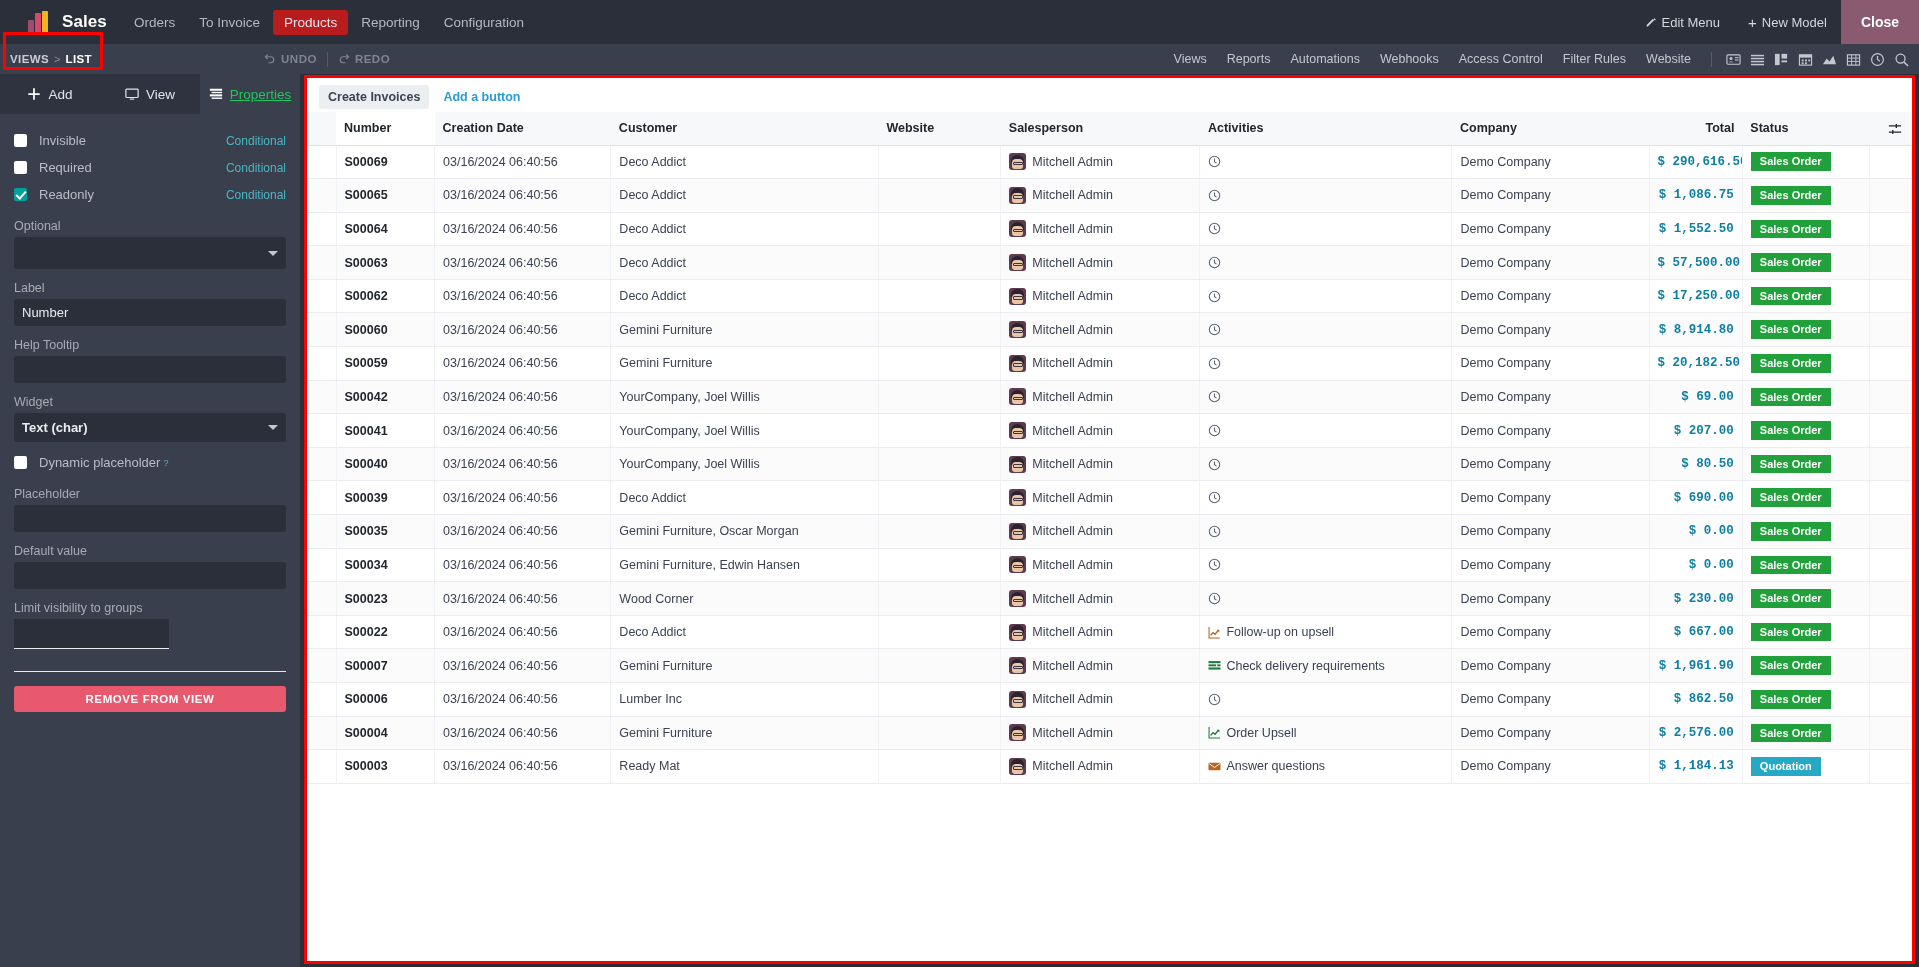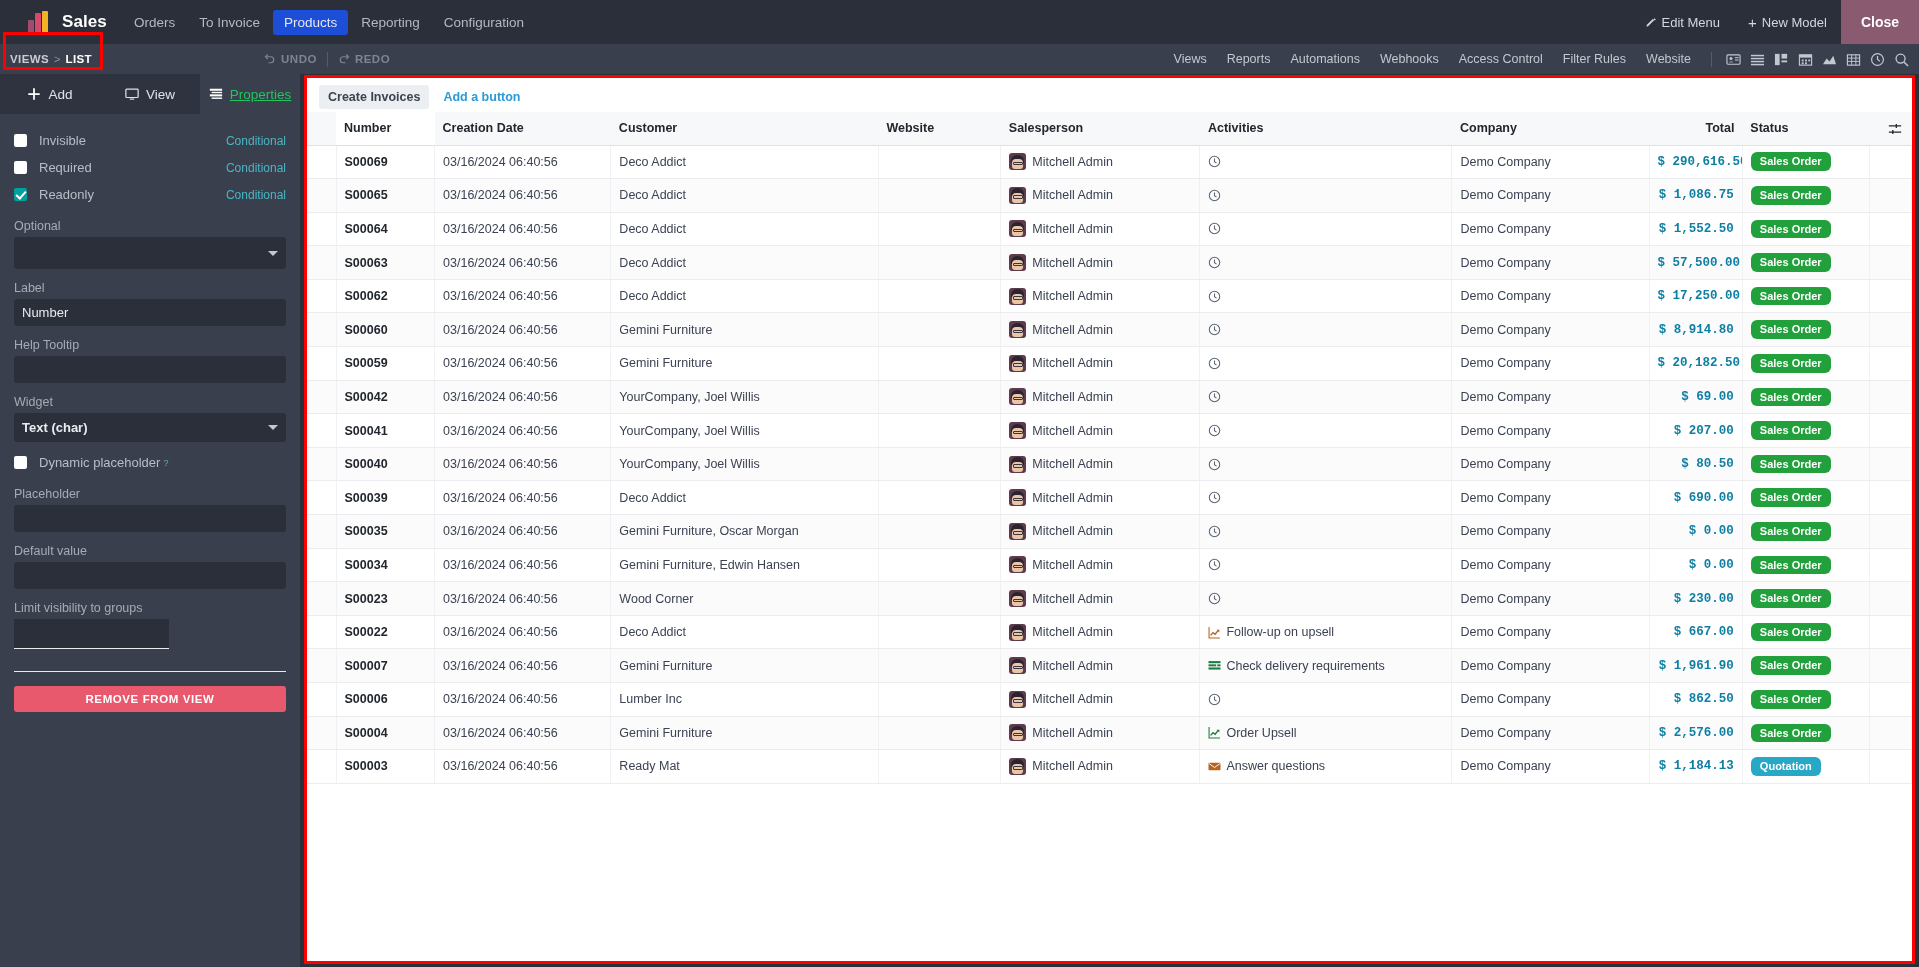--- a/index.html
+++ b/index.html
@@ -21,21 +21,21 @@
   .logo-icon i { position: absolute; bottom: 0; display: block; border-radius: 1px; }
   .lb1 { left: 0;  width: 6px; height: 13px; background: #a24b6e; }
   .lb2 { left: 7px; width: 6px; height: 20px; background: #d8486e; }
   .lb3 { left: 14px; width: 6px; height: 22px; background: #f0b323; }
   #app-name { color: #fff; font-size: 17px; font-weight: bold; letter-spacing: .1px; }
   #menu-items { display: flex; align-items: center; margin-left: 16px; gap: 2px; }
   .menu-item {
     color: #b3b8c4; font-size: 13.5px; padding: 5px 11px;
     border-radius: 3px; cursor: pointer; white-space: nowrap;
   }
-  .menu-item.active { background: #1d4ed8; color: #e6e8ee; }
+  .menu-item.active { background: #b91c1c; color: #e6e8ee; }
   #topbar-right { margin-left: auto; display: flex; align-items: center; height: 100%; }
   .tb-link {
     color: #d3d6de; font-size: 13px; padding: 0 14px; height: 100%;
     display: flex; align-items: center; gap: 5px; cursor: pointer; white-space: nowrap;
   }
   #close-btn {
     background: #8a5a70; color: #fff; font-size: 14px; font-weight: bold;
     height: 100%; display: flex; align-items: center; padding: 0 20px; cursor: pointer;
   }
 
@@ -147,21 +147,21 @@
   tbody td {
     font-size: 12.5px; color: #3b4252; height: 33.6px; padding: 0 8px;
     border-bottom: 1px solid #eaecef; border-right: 1px solid #f0f1f4;
     white-space: nowrap; overflow: hidden; vertical-align: middle;
   }
   tbody tr:nth-child(even) { background: #fbfbfc; }
   tbody td.cnum { font-weight: bold; color: #22262e; }
   tbody td.total { text-align: right; color: #0d7fa3; font-weight: bold; font-family: Liberation Mono, monospace; }
   .badge {
     display: inline-block; color: #fff; font-size: 11px; font-weight: bold;
-    padding: 3px 9px; border-radius: 6px; line-height: 1.15;
+    padding: 3px 9px; border-radius: 0; line-height: 1.15;
   }
   .badge.so { background: #21a03c; }
   .badge.qt { background: #27a8c4; }
   .avatar {
     width: 17px; height: 17px; border-radius: 3px; background: #5d3b4c;
     display: inline-block; vertical-align: -4px; margin-right: 6px; position: relative;
     overflow: hidden; flex: none;
   }
   .avatar:before {
     content: ""; position: absolute; left: 2px; top: 1.5px; width: 13px; height: 8px;

